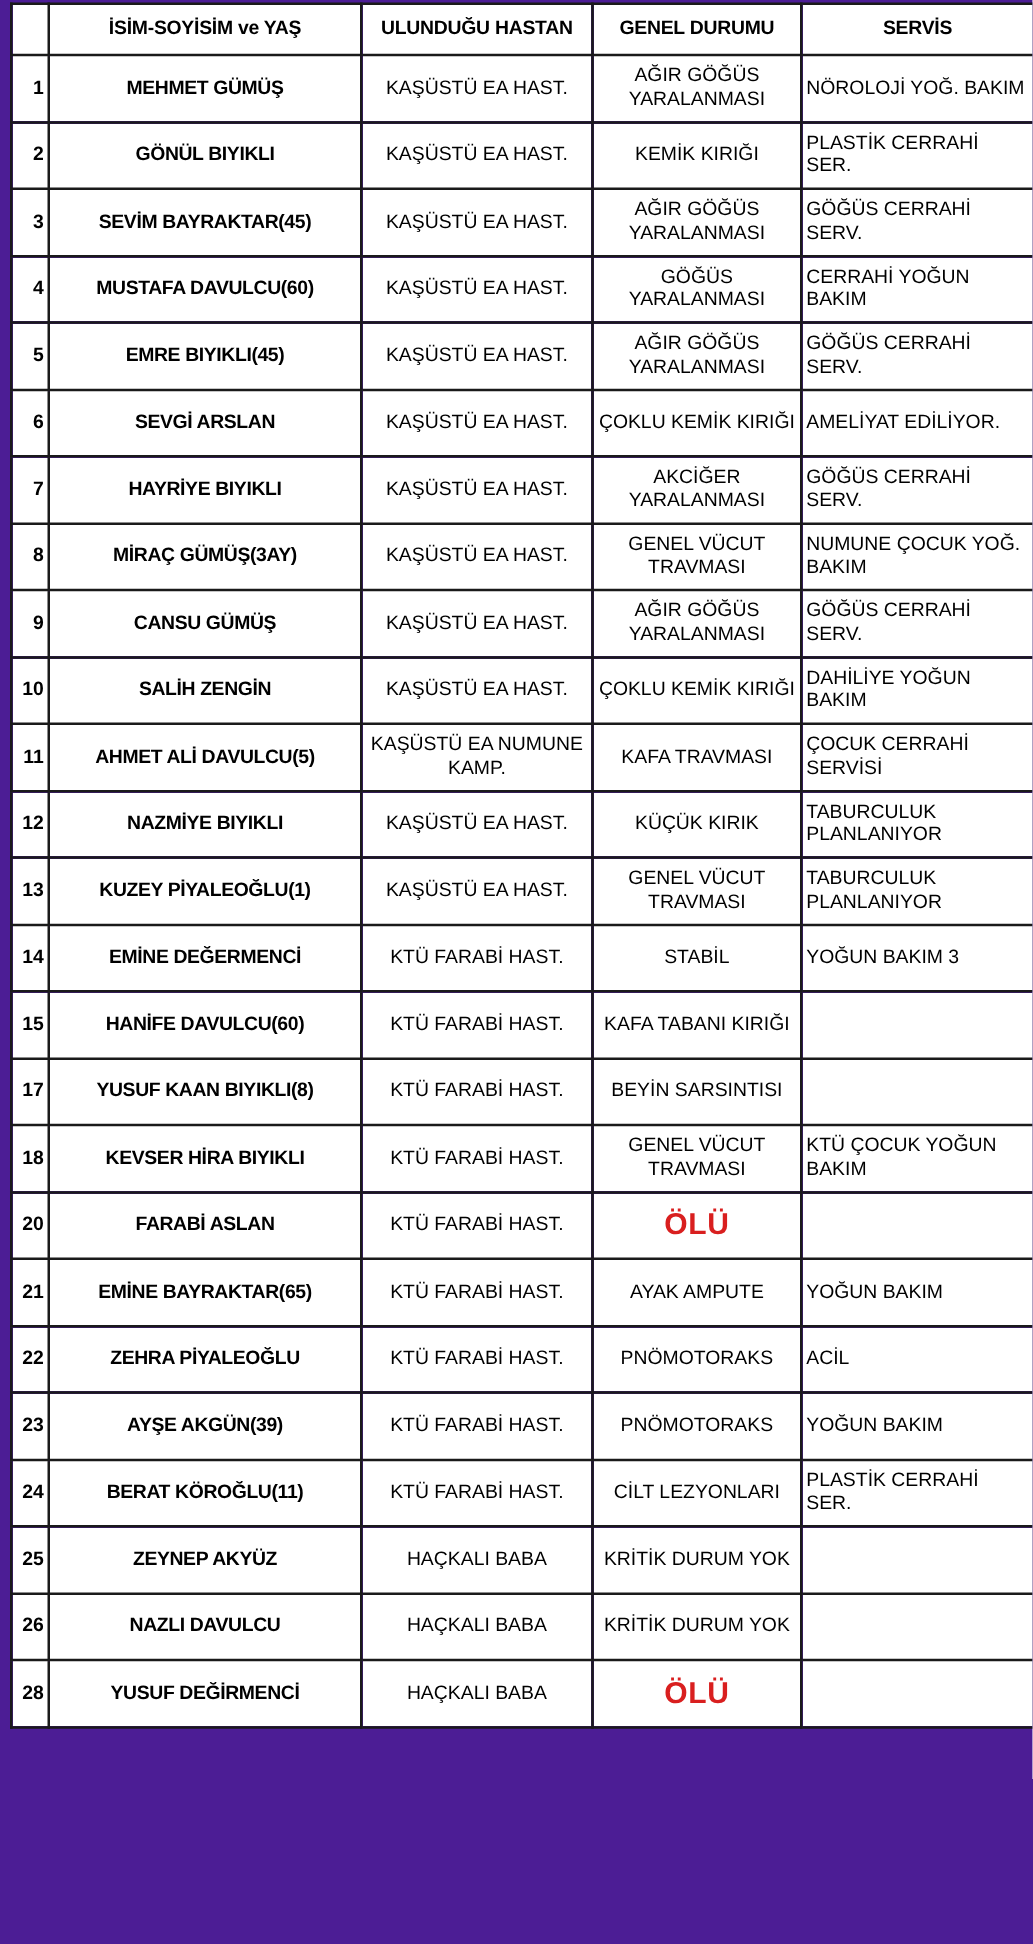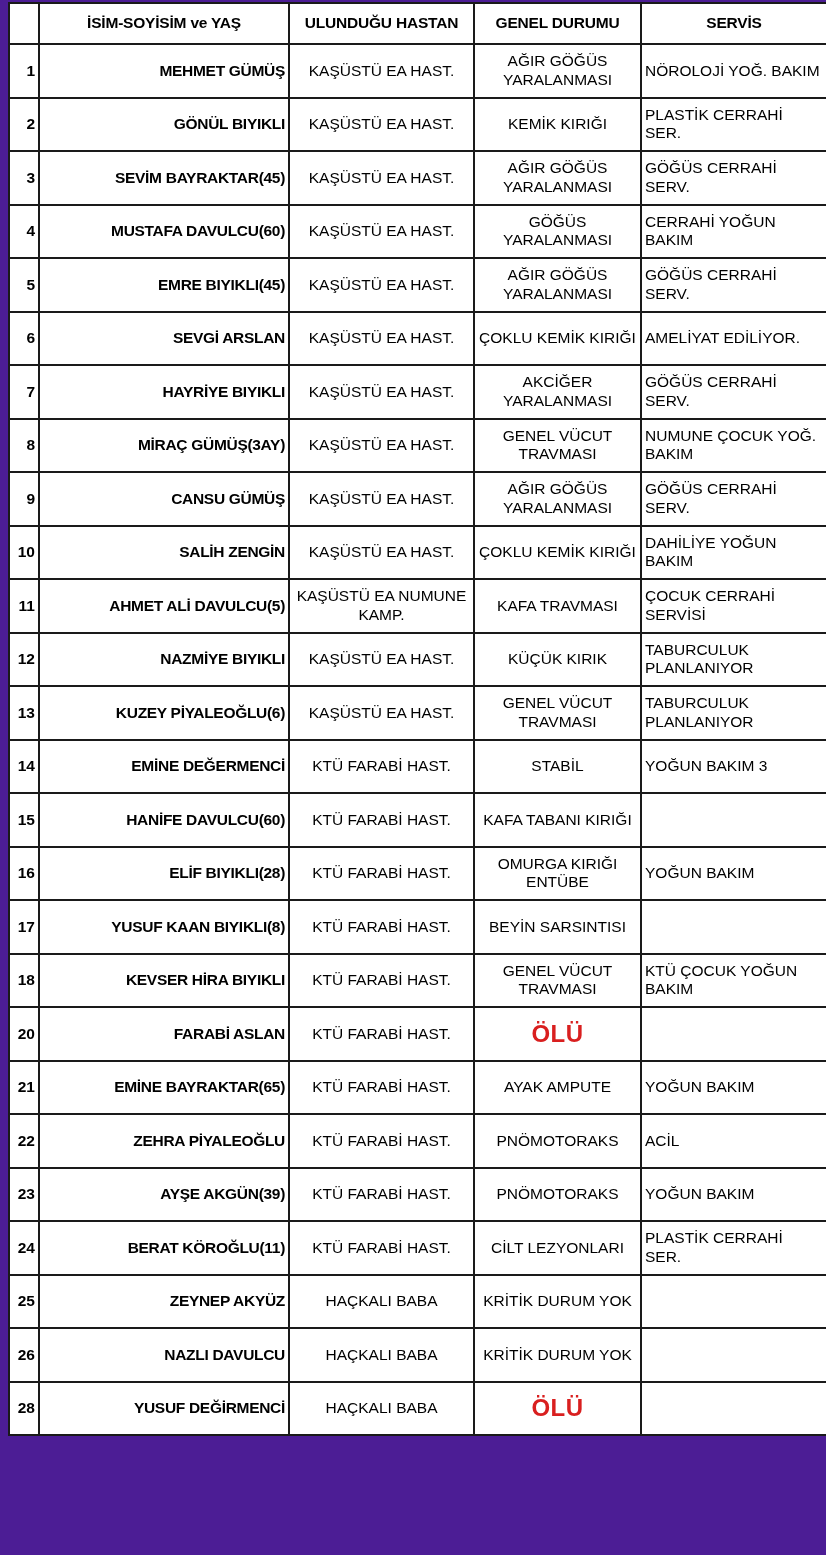--- a/index.html
+++ b/index.html
@@ -68,21 +68,21 @@
   }
 
   
   td.cell-no {
     text-align: right;
     font-weight: bold;
     font-size: 16px;
     padding-right: 4px;
   }
   td.cell-name {
-    text-align: right;
+    text-align: center;
     font-weight: bold;
     font-size: 16px;
     padding-left: 5px;
     letter-spacing: -0.3px;
   }
   td.cell-hosp {
     text-align: center;
     font-weight: normal;
   }
   td.cell-cond {
@@ -205,45 +205,38 @@
         </tr>
         <tr>
           <td class="cell-no">12</td>
           <td class="cell-name">NAZMİYE BIYIKLI</td>
           <td class="cell-hosp">KAŞÜSTÜ EA HAST.</td>
           <td class="cell-cond">KÜÇÜK KIRIK</td>
           <td class="cell-serv">TABURCULUK PLANLANIYOR</td>
         </tr>
         <tr>
           <td class="cell-no">13</td>
-          <td class="cell-name">KUZEY PİYALEOĞLU(6)</td>
+          <td class="cell-name">KUZEY PİYALEOĞLU(1)</td>
           <td class="cell-hosp">KAŞÜSTÜ EA HAST.</td>
           <td class="cell-cond">GENEL VÜCUT TRAVMASI</td>
           <td class="cell-serv">TABURCULUK PLANLANIYOR</td>
         </tr>
         <tr>
           <td class="cell-no">14</td>
           <td class="cell-name">EMİNE DEĞERMENCİ</td>
           <td class="cell-hosp">KTÜ FARABİ HAST.</td>
           <td class="cell-cond">STABİL</td>
           <td class="cell-serv">YOĞUN BAKIM 3</td>
         </tr>
         <tr>
           <td class="cell-no">15</td>
           <td class="cell-name">HANİFE DAVULCU(60)</td>
           <td class="cell-hosp">KTÜ FARABİ HAST.</td>
           <td class="cell-cond">KAFA TABANI KIRIĞI</td>
           <td class="cell-serv"></td>
-        </tr>
-        <tr>
-          <td class="cell-no">16</td>
-          <td class="cell-name">ELİF BIYIKLI(28)</td>
-          <td class="cell-hosp">KTÜ FARABİ HAST.</td>
-          <td class="cell-cond">OMURGA KIRIĞI ENTÜBE</td>
-          <td class="cell-serv">YOĞUN BAKIM</td>
         </tr>
         <tr>
           <td class="cell-no">17</td>
           <td class="cell-name">YUSUF KAAN BIYIKLI(8)</td>
           <td class="cell-hosp">KTÜ FARABİ HAST.</td>
           <td class="cell-cond">BEYİN SARSINTISI</td>
           <td class="cell-serv"></td>
         </tr>
         <tr>
           <td class="cell-no">18</td>

